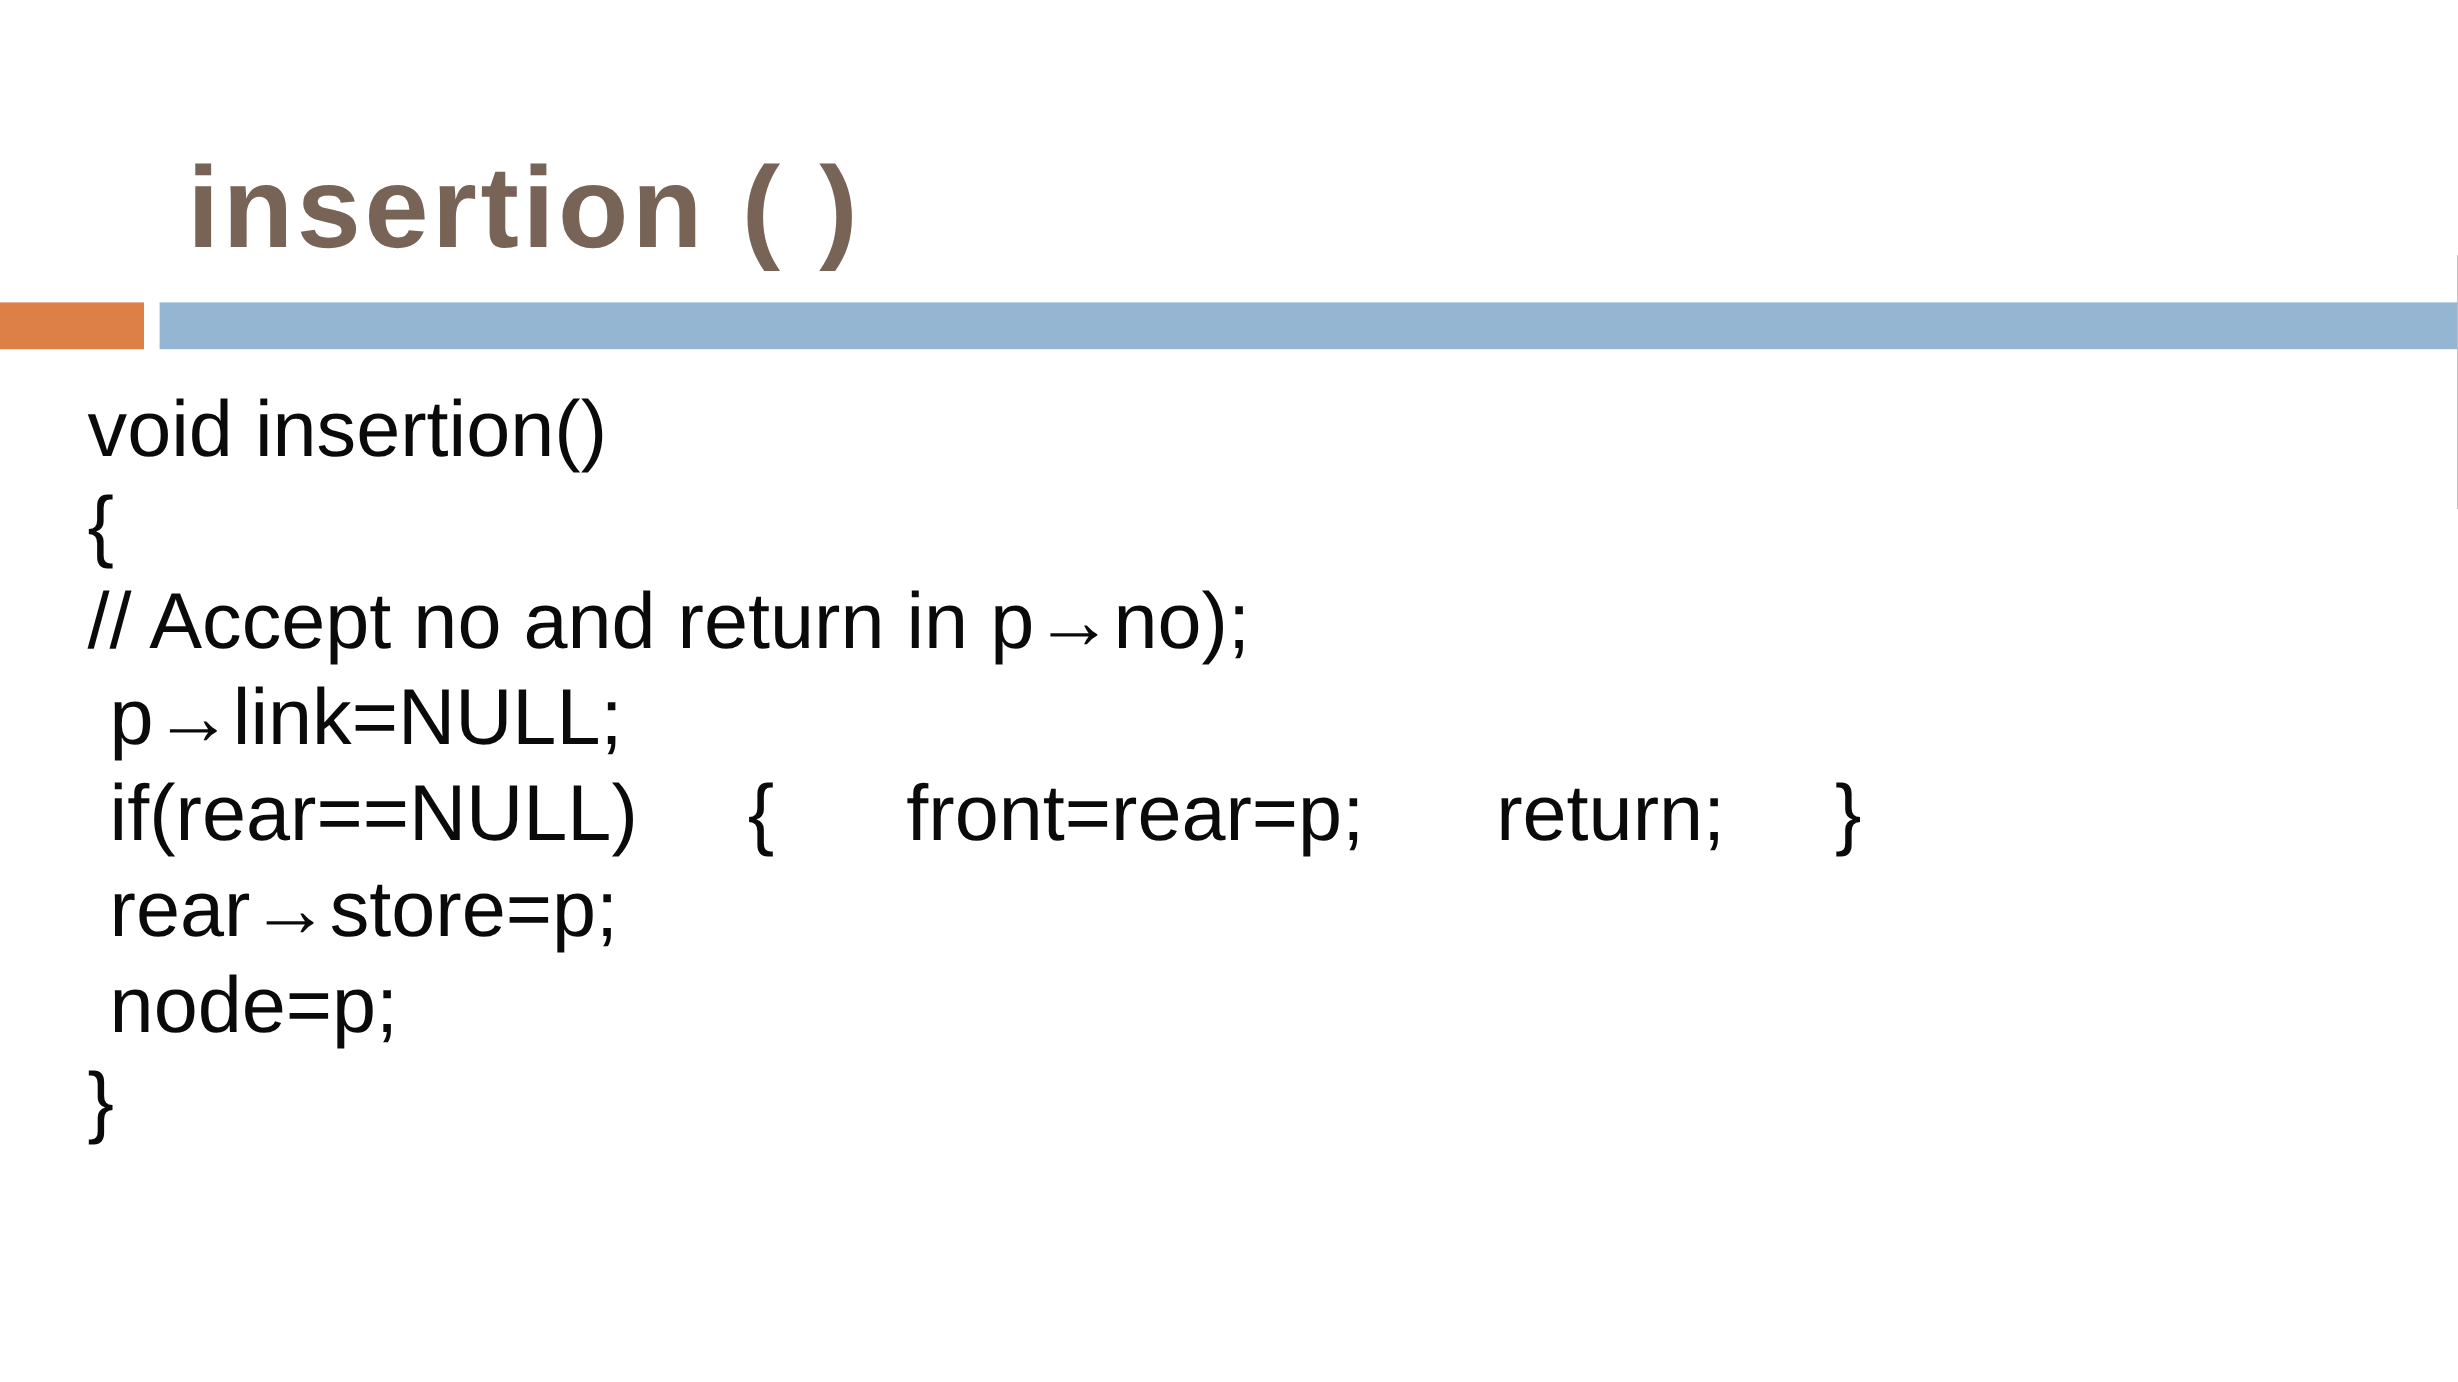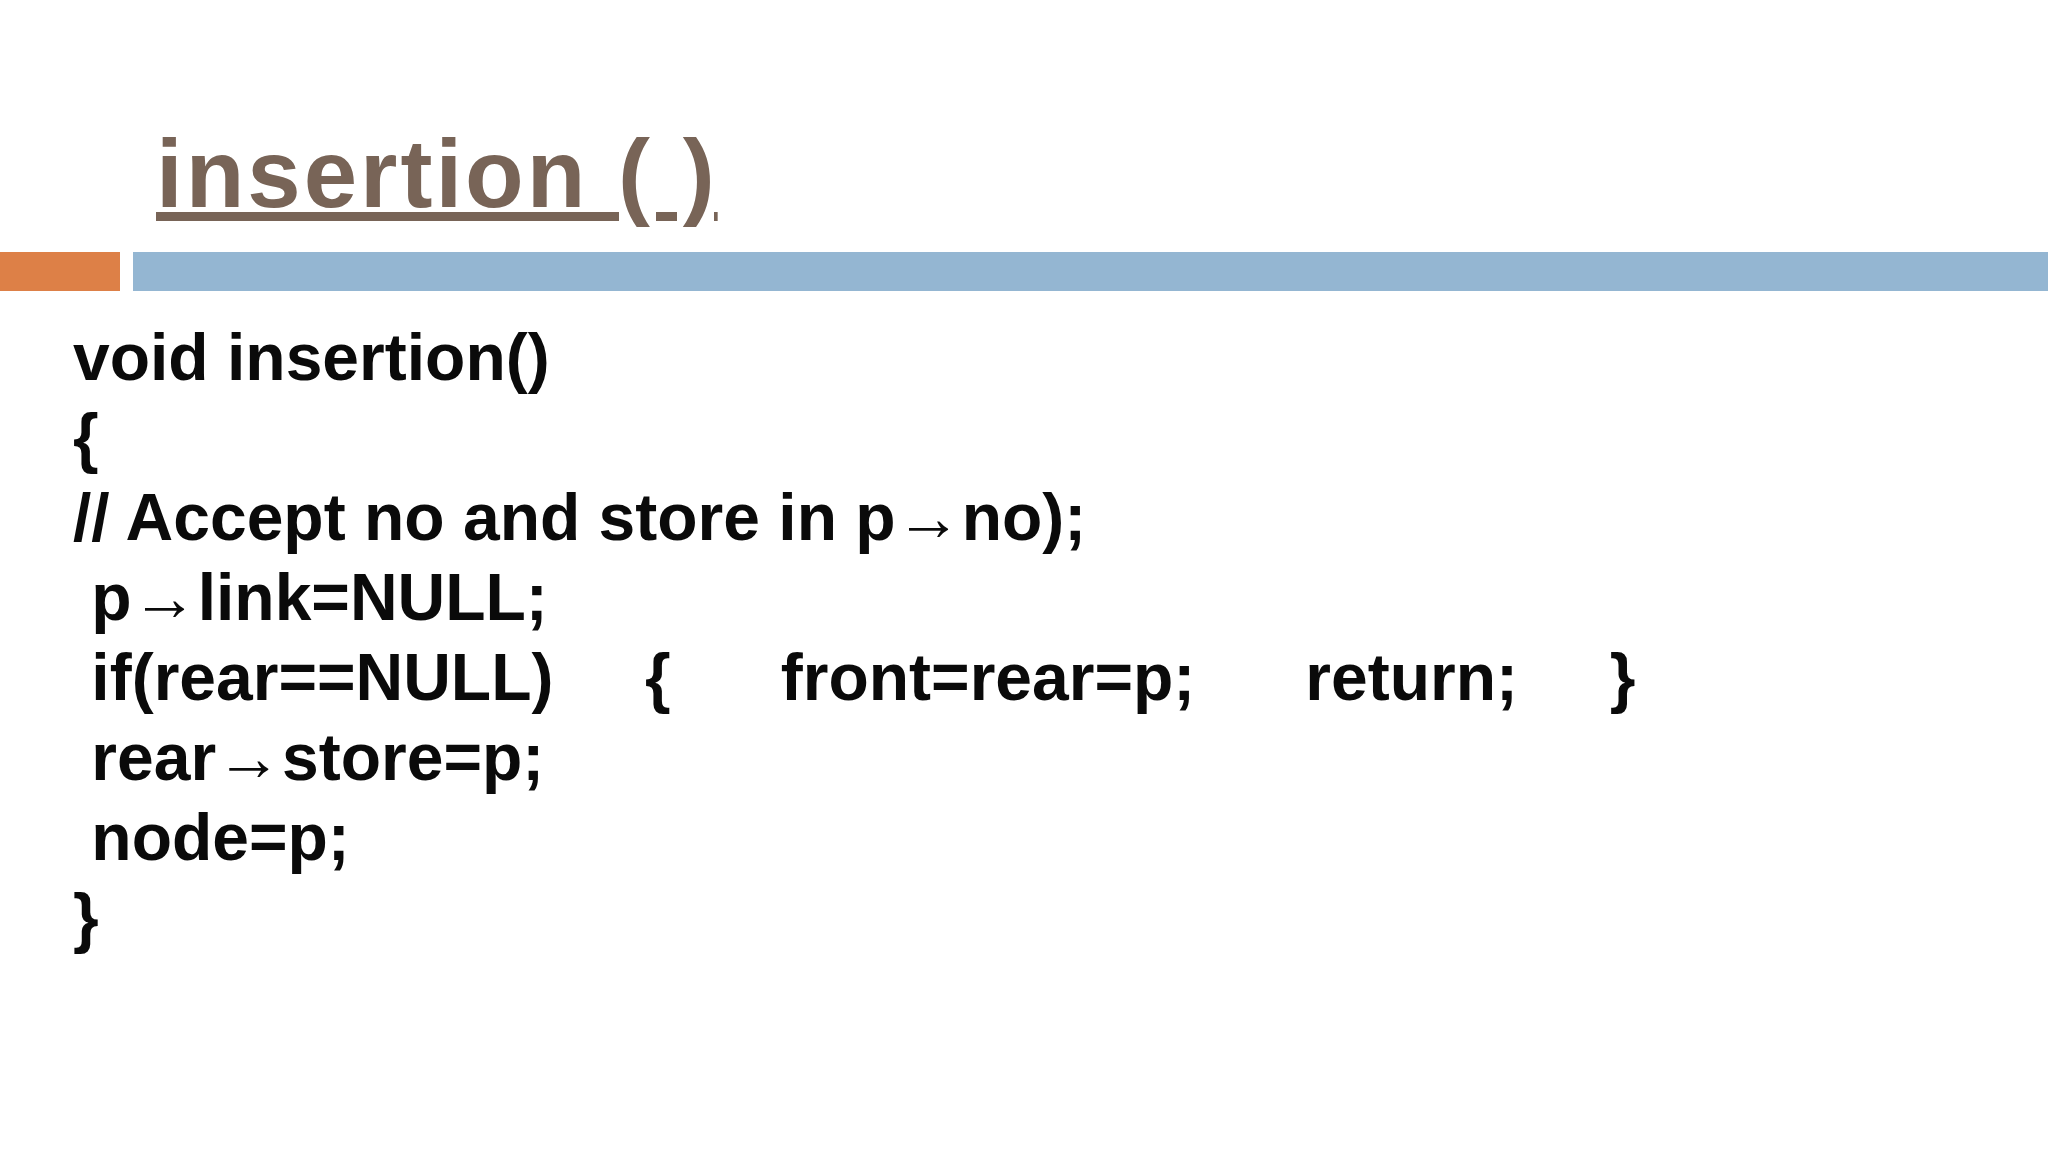--- a/index.html
+++ b/index.html
@@ -24,21 +24,20 @@
   }
   .slide-title {
     position: absolute;
     left: 156px;
     top: 119px;
     font-size: 96px;
     font-weight: 600;
     letter-spacing: 3px;
     color: var(--title);
     white-space: pre;
-    text-decoration: underline;
   }
   .accent-bar-orange {
     position: absolute;
     left: 0;
     top: 252px;
     width: 120px;
     height: 39px;
     background: var(--accent-orange);
   }
   .accent-bar-blue {
@@ -53,38 +52,37 @@
     position: absolute;
     left: 73px;
     top: 317px;
     color: var(--code-text);
     font-size: 66px;
     line-height: 80px;
     font-weight: 400;
   }
   .code-line {
     white-space: pre;
-    font-weight: bold;
   }
 </style>
 </head>
 <body>
 
 <div class="slide">
 
   <div class="slide-title">insertion ( )</div>
 
   <div class="accent-bar-orange"></div>
 
   <div class="accent-bar-blue"></div>
 
   <div class="code-block">
     <div class="code-line">void insertion()</div>
     <div class="code-line">{</div>
-    <div class="code-line">// Accept no and store in p→no);</div>
+    <div class="code-line">// Accept no and return in p→no);</div>
     <div class="code-line"> p→link=NULL;</div>
     <div class="code-line"> if(rear==NULL)     {      front=rear=p;      return;     }</div>
     <div class="code-line"> rear→store=p;</div>
     <div class="code-line"> node=p;</div>
     <div class="code-line">}</div>
   </div>
 
 </div>
 
 </body></html>

